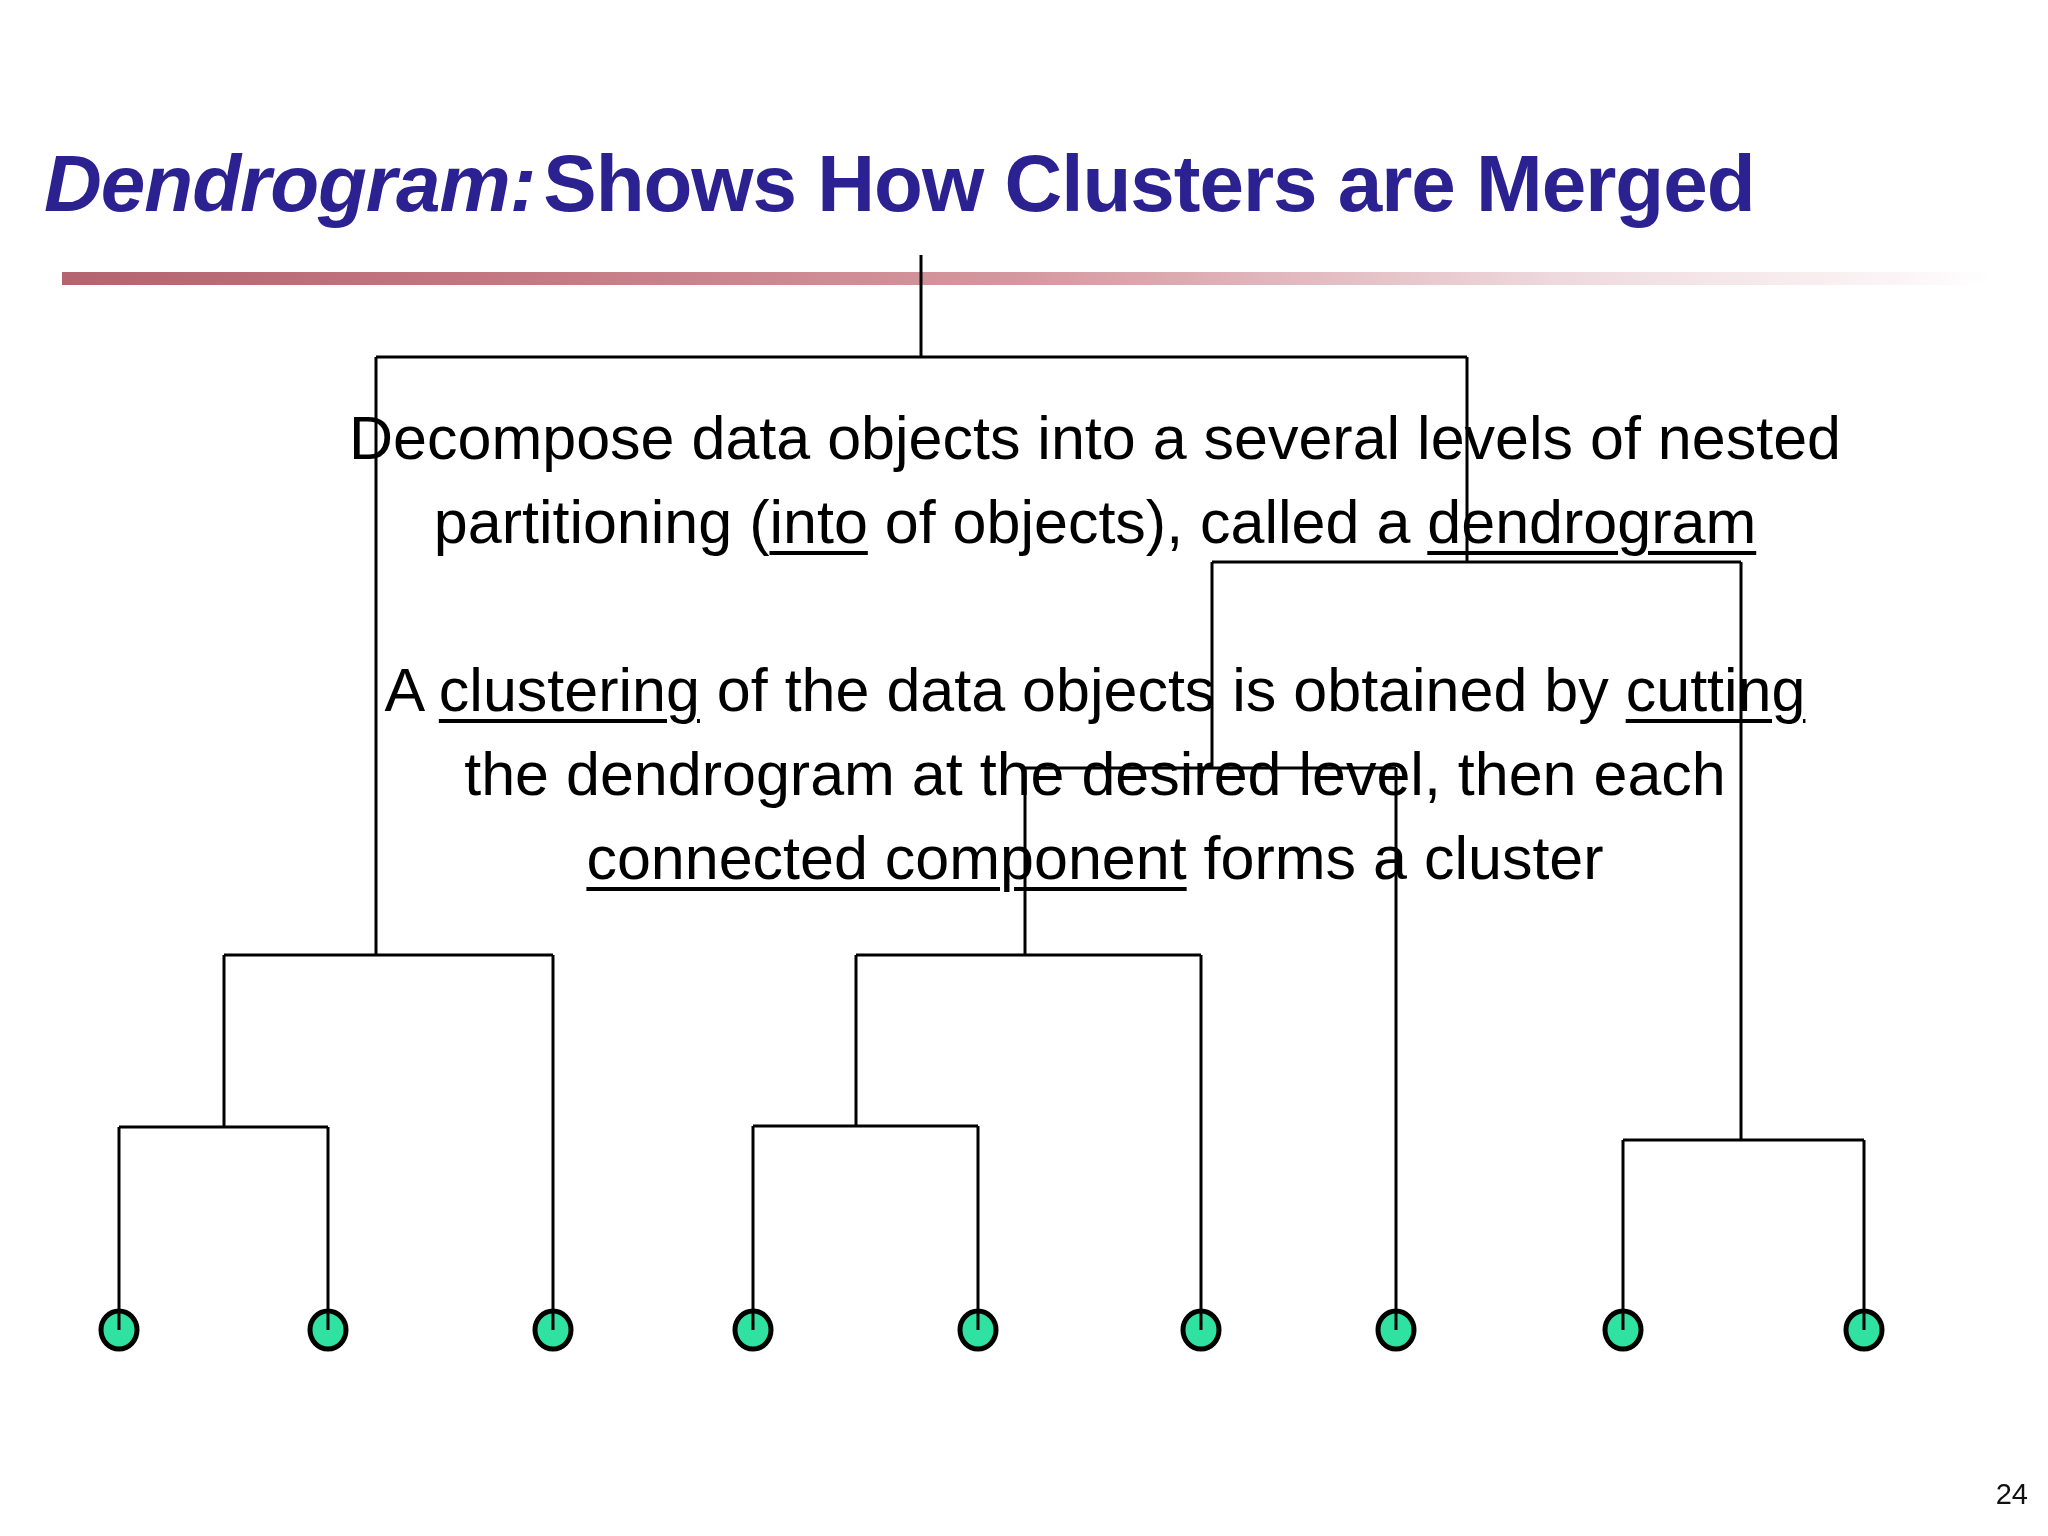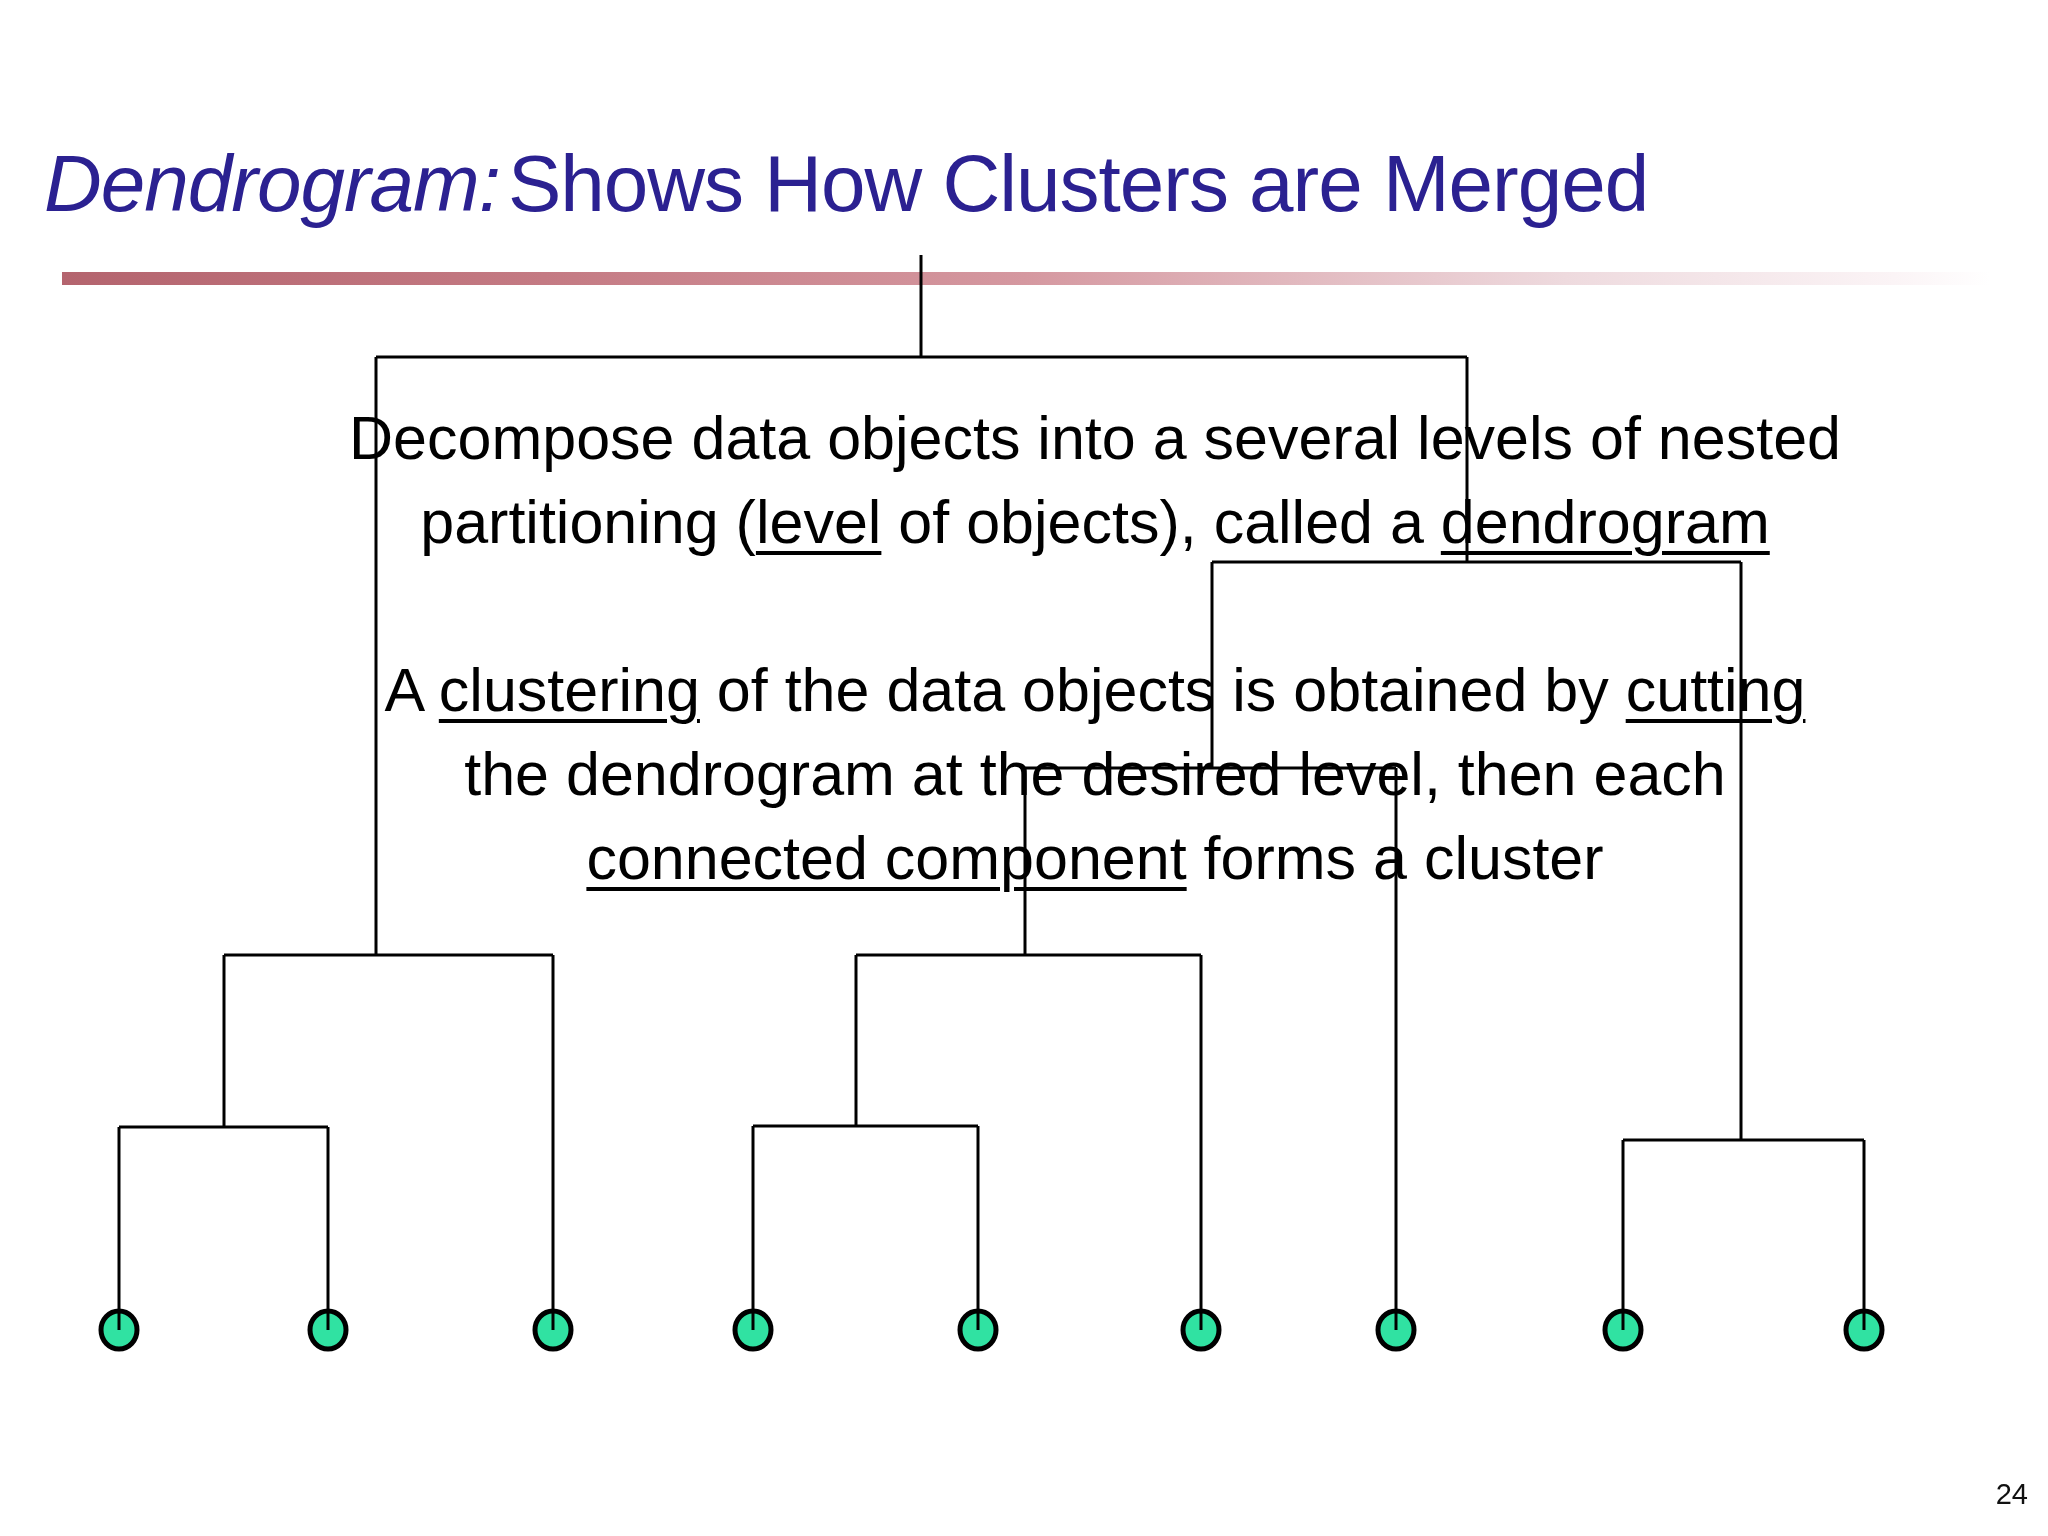--- a/index.html
+++ b/index.html
@@ -13,21 +13,21 @@
     height: 1536px;
     background: #ffffff;
     overflow: hidden;
     font-family: "Liberation Sans", sans-serif;
   }
   .title {
     position: absolute;
     left: 44px;
     top: 84px;
     font-size: 80px;
-    font-weight: 400;
+    font-weight: 700;
     color: #2B2191;
     white-space: nowrap;
     letter-spacing: -1px;
     z-index: 3;
   }
   .title .em {
     font-style: italic;
     padding-right: 8px;
   }
   .divider {
@@ -119,21 +119,21 @@
       <line x1="1396" y1="768" x2="1396" y2="1330" stroke="#000000" stroke-width="3"></line>
       <line x1="1741" y1="562" x2="1741" y2="1140" stroke="#000000" stroke-width="3"></line>
       <line x1="1623" y1="1140" x2="1864" y2="1140" stroke="#000000" stroke-width="3"></line>
       <line x1="1623" y1="1140" x2="1623" y2="1330" stroke="#000000" stroke-width="3"></line>
       <line x1="1864" y1="1140" x2="1864" y2="1330" stroke="#000000" stroke-width="3"></line>
     </svg>
 
   <div class="body-text">
       <div class="para">
         <div class="line"><span>Decompose data objects into a several levels of nested</span></div>
-        <div class="line"><span>partitioning (</span><span class="u">level</span><span> of objects), called a </span><span class="u">dendrogram</span></div>
+        <div class="line"><span>partitioning (</span><span class="u">into</span><span> of objects), called a </span><span class="u">dendrogram</span></div>
       </div>
       <div class="para">
         <div class="line"><span>A </span><span class="u">clustering</span><span> of the data objects is obtained by </span><span class="u">cutting</span></div>
         <div class="line"><span>the dendrogram at the desired level, then each</span></div>
         <div class="line"><span class="u">connected component</span><span> forms a cluster</span></div>
       </div>
     </div>
 
   <div class="page-number">24</div>
 

